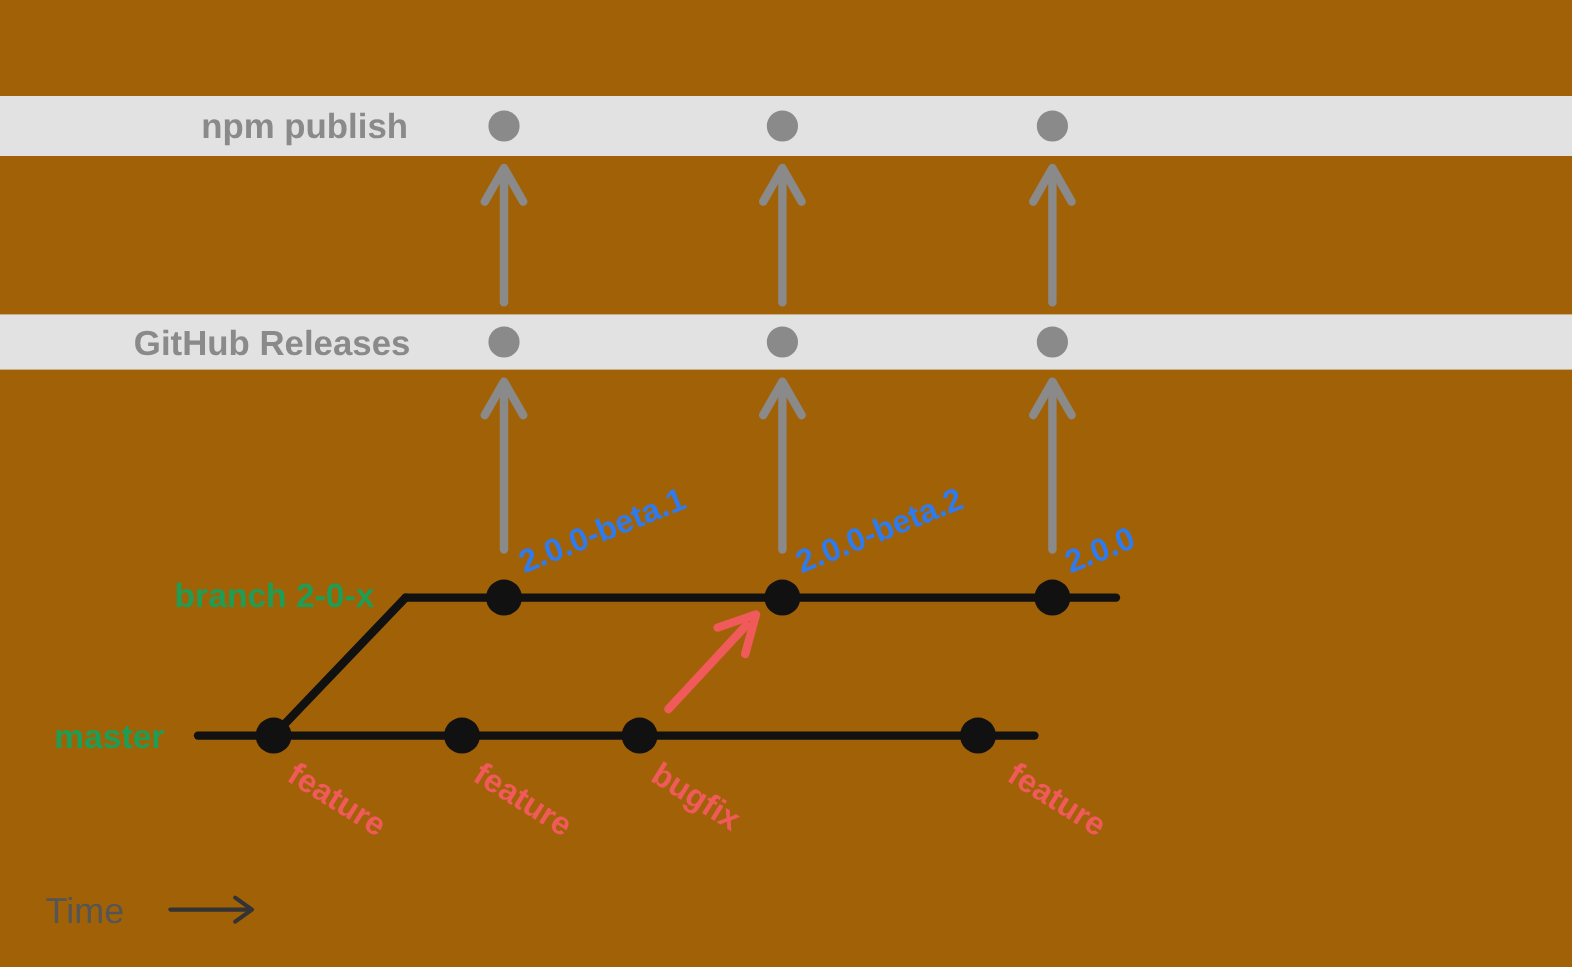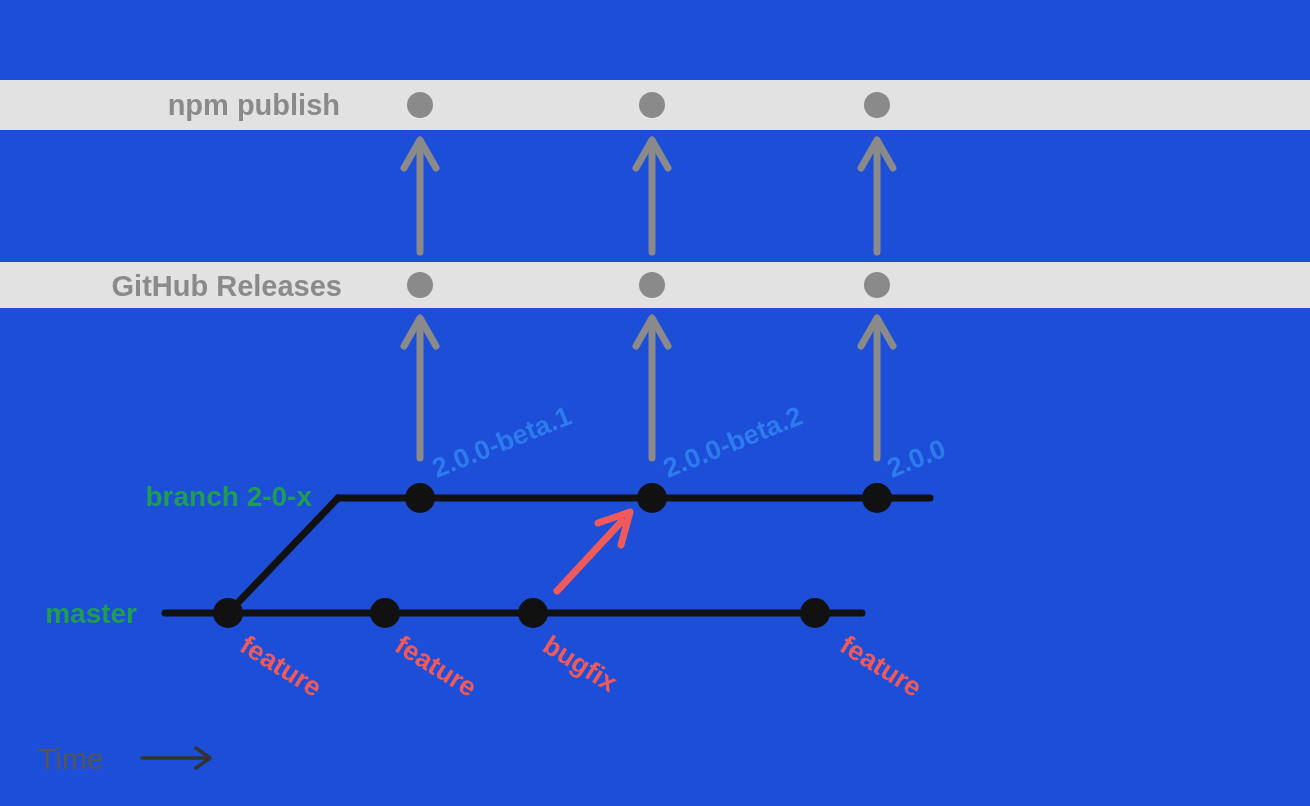--- a/index.html
+++ b/index.html
@@ -5,21 +5,21 @@
   html, body {
     margin: 0;
     padding: 0;
     background: #ffffff;
     font-family: "Liberation Sans", "DejaVu Sans", sans-serif;
   }
   .stage {
     position: relative;
     width: 1310px;
     height: 806px;
-    background: #1d4ed8;
+    background: #a16207;
     overflow: hidden;
   }
   svg { display: block; }
 
   .band        { fill: #e2e2e2; }
   .band-label  { fill: #8a8a8a; font-size: 29px; font-weight: bold; }
   .gray-dot    { fill: #8a8a8a; }
   .gray-arrow  { stroke: #8a8a8a; stroke-width: 7; fill: none; stroke-linecap: round; stroke-linejoin: round; }
   .git-line    { stroke: #111111; stroke-width: 7; fill: none; stroke-linecap: round; }
   .commit-dot  { fill: #111111; }

